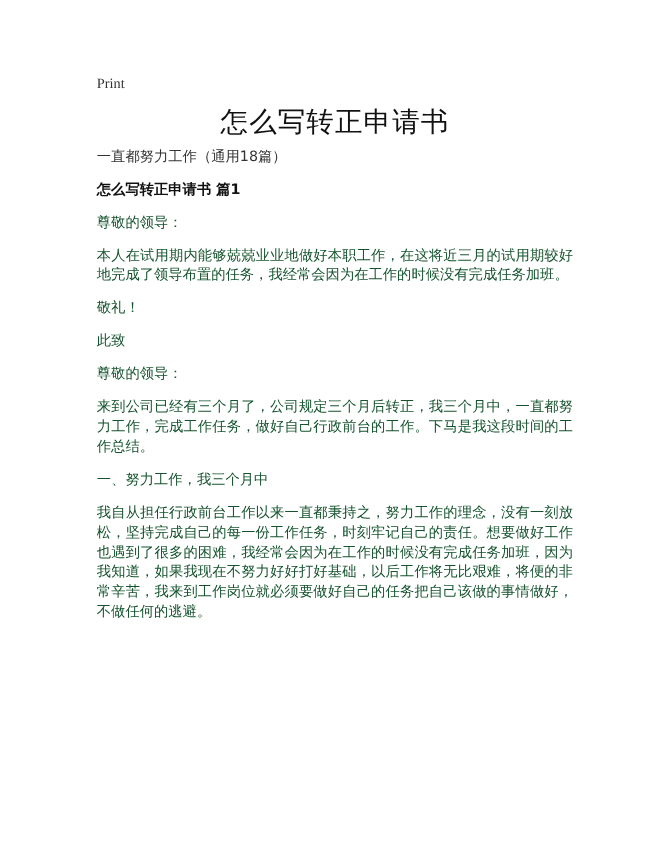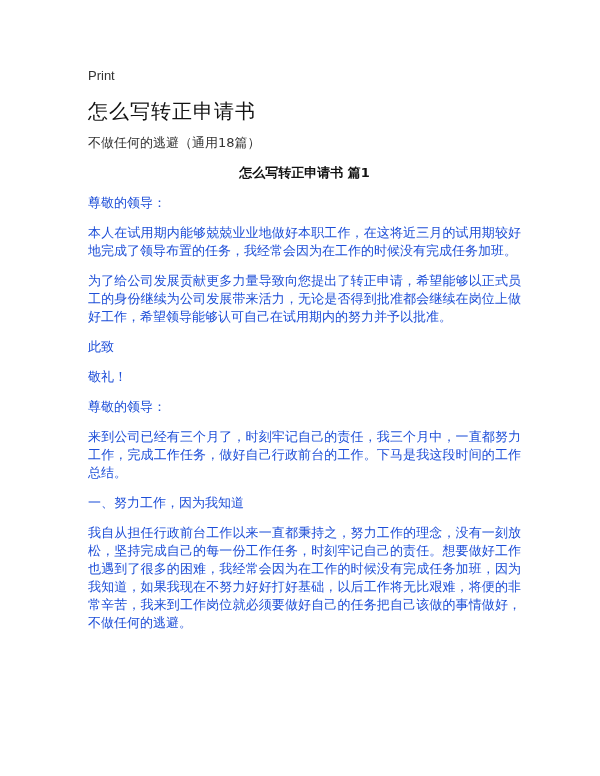--- a/index.html
+++ b/index.html
@@ -4,47 +4,46 @@
   <style>
     html, body { margin: 0; padding: 0; background: #ffffff; }
     body { width: 600px; height: 776px; overflow: hidden; position: relative; }
     .page {
       position: absolute; left: 88px; top: 68px; width: 433px;
       color: #222222;
       font-family: "DejaVu Sans", "Liberation Sans", sans-serif;
       font-size: 13px; line-height: 18px;
     }
     .print-label {
-      font-family: Liberation Sans, sans-serif;
+      font-family: Liberation Serif, serif;
       font-size: 13px; color: #333333; margin: 0 0 14px 0; line-height: 16px;
     }
     .doc-title {
-      text-align: left; font-size: 20px; line-height: 26px; font-weight: normal;
+      text-align: center; font-size: 25px; line-height: 26px; font-weight: normal;
       color: #111111; margin: 0 0 10px 0; letter-spacing: 1px;
     }
     .subtitle { margin: 0 0 12px 0; color: #333333; }
-    .section-heading { font-weight: bold; margin: 0 0 12px 0; color: #111111; text-align: center; }
-    .para { margin: 0 0 12px 0; text-align: justify; color: #1d4ed8; }
+    .section-heading { font-weight: bold; margin: 0 0 12px 0; color: #111111; }
+    .para { margin: 0 0 12px 0; text-align: justify; color: #14532d; }
   </style>
 </head>
 <body>
 
 <div class="page">
   <div class="print-label">Print</div>
   <h1 class="doc-title">怎么写转正申请书</h1>
-  <p class="subtitle">不做任何的逃避（通用18篇）</p>
+  <p class="subtitle">一直都努力工作（通用18篇）</p>
 
   <div>
     <p class="section-heading">怎么写转正申请书 篇1</p>
     <p class="para">尊敬的领导：</p>
     <p class="para">本人在试用期内能够兢兢业业地做好本职工作，在这将近三月的试用期较好地完成了领导布置的任务，我经常会因为在工作的时候没有完成任务加班。</p>
-    <p class="para">为了给公司发展贡献更多力量导致向您提出了转正申请，希望能够以正式员工的身份继续为公司发展带来活力，无论是否得到批准都会继续在岗位上做好工作，希望领导能够认可自己在试用期内的努力并予以批准。</p>
+    <p class="para">敬礼！</p>
     <p class="para">此致</p>
-    <p class="para">敬礼！</p>
   </div>
 
   <div>
     <p class="para">尊敬的领导：</p>
-    <p class="para">来到公司已经有三个月了，时刻牢记自己的责任，我三个月中，一直都努力工作，完成工作任务，做好自己行政前台的工作。下马是我这段时间的工作总结。</p>
-    <p class="para">一、努力工作，因为我知道</p>
+    <p class="para">来到公司已经有三个月了，公司规定三个月后转正，我三个月中，一直都努力工作，完成工作任务，做好自己行政前台的工作。下马是我这段时间的工作总结。</p>
+    <p class="para">一、努力工作，我三个月中</p>
     <p class="para">我自从担任行政前台工作以来一直都秉持之，努力工作的理念，没有一刻放松，坚持完成自己的每一份工作任务，时刻牢记自己的责任。想要做好工作也遇到了很多的困难，我经常会因为在工作的时候没有完成任务加班，因为我知道，如果我现在不努力好好打好基础，以后工作将无比艰难，将便的非常辛苦，我来到工作岗位就必须要做好自己的任务把自己该做的事情做好，不做任何的逃避。</p>
   </div>
 </div>
 
 </body></html>

